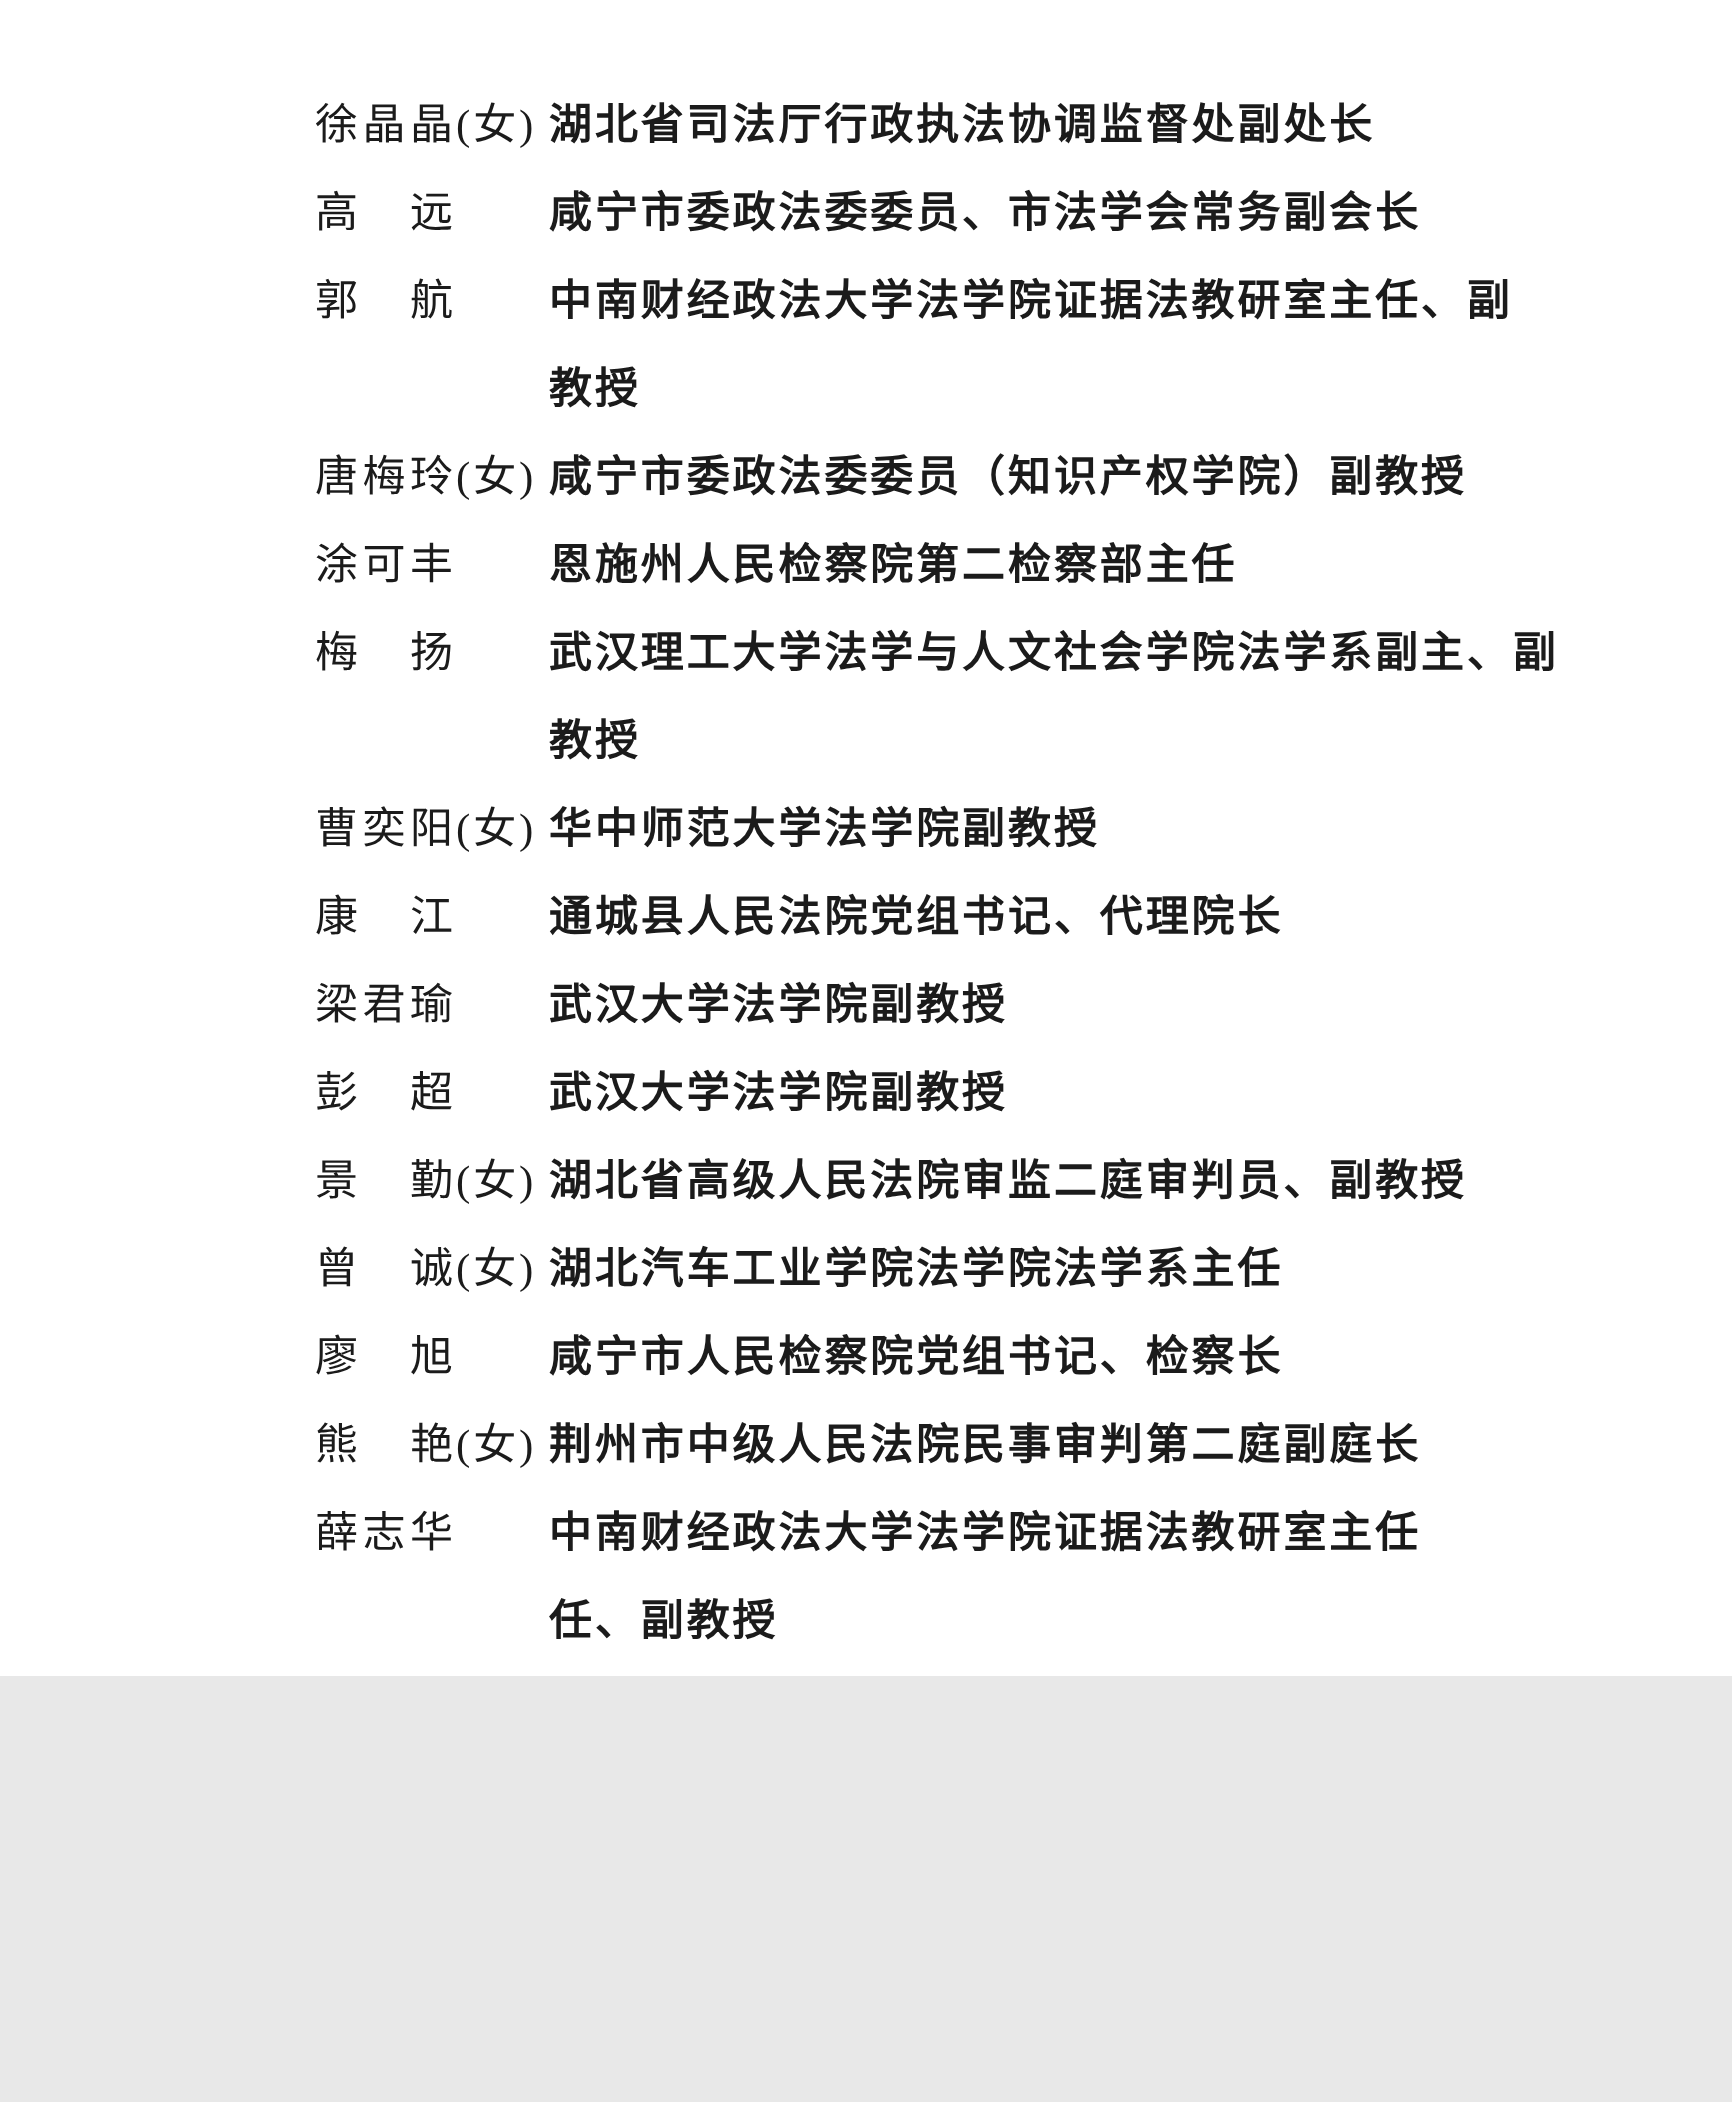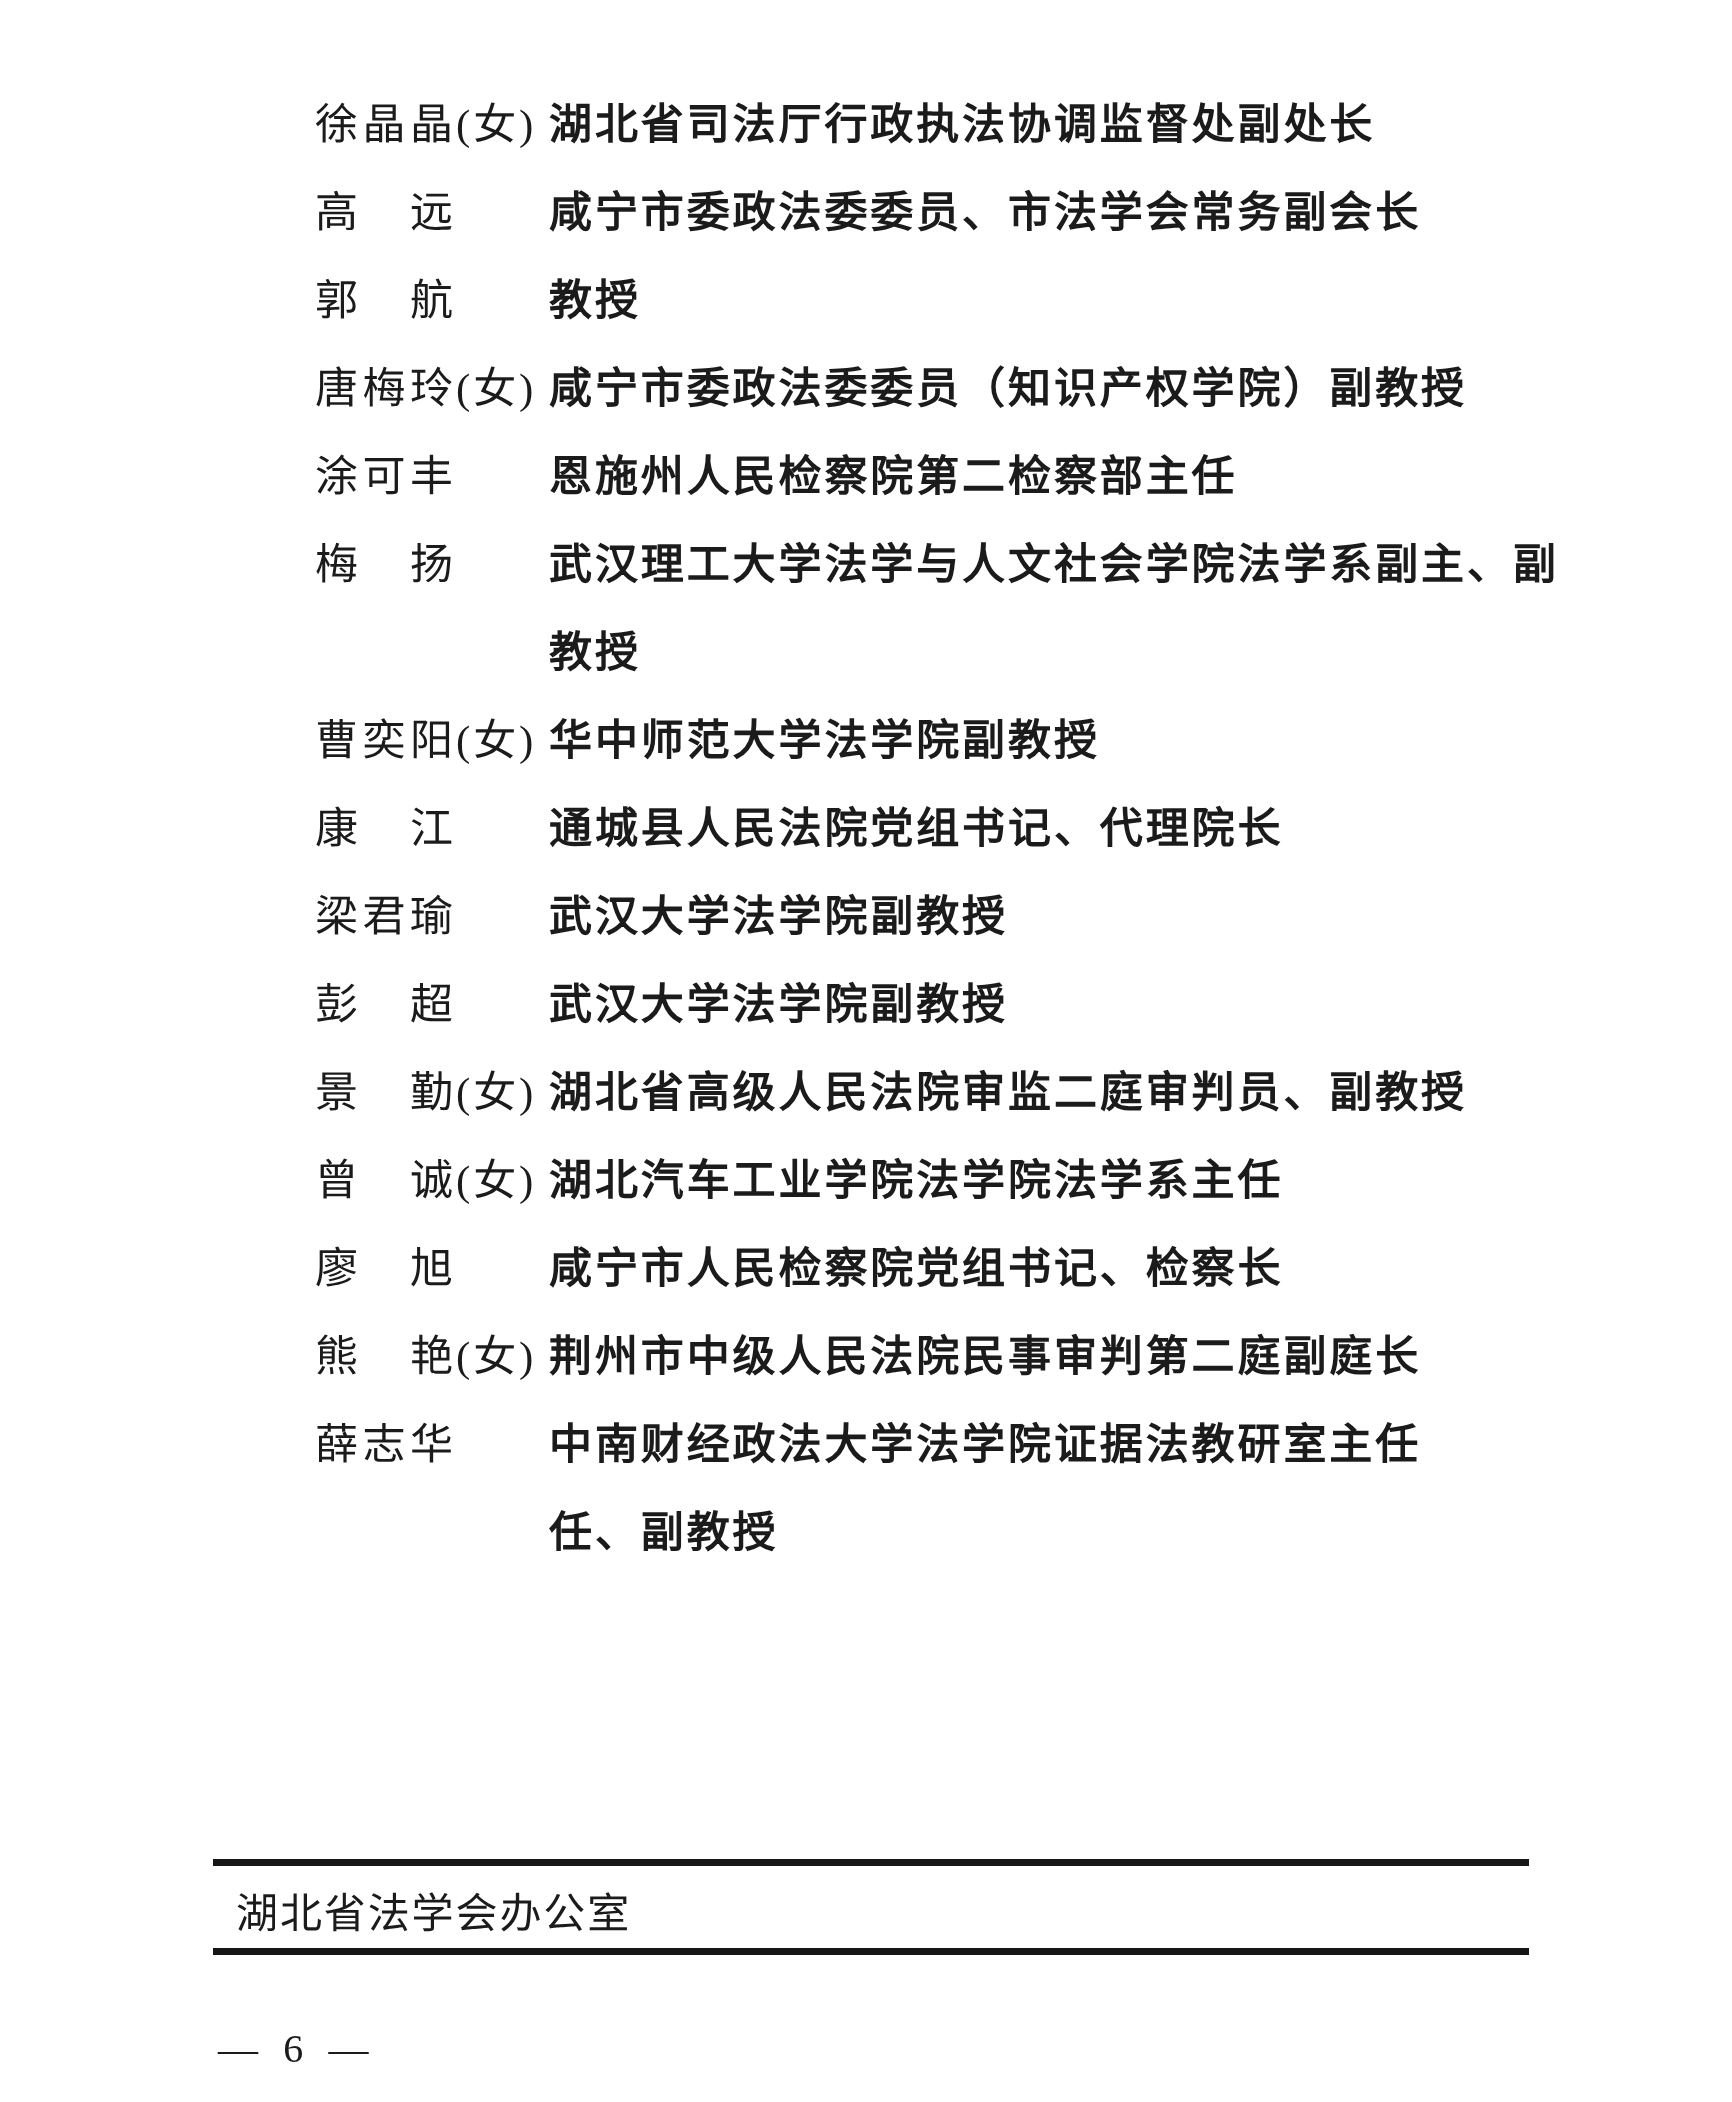--- a/index.html
+++ b/index.html
@@ -3,21 +3,21 @@
 <meta charset="utf-8">
 <style>
   html, body {
     margin: 0;
     padding: 0;
     background: #e8e8e8;
   }
   .page {
     position: relative;
     width: 1732px;
-    height: 2102px;
+    height: 1676px;
     background: #ffffff;
     overflow: hidden;
     font-family: "Liberation Serif", "DejaVu Serif", serif;
     color: #1b1b1b;
   }
   
   .list {
     position: absolute;
     left: 315px;
     top: 81px;
@@ -101,20 +101,21 @@
     <span class="gender"></span>
     <span class="pos">
           <div class="pos-line">咸宁市委政法委委员、市法学会常务副会长</div>
         </span>
   </div>
 
   <div class="entry">
     <span class="name">郭航</span>
     <span class="gender"></span>
     <span class="pos">
+          <div class="pos-line">中南财经政法大学法学院证据法教研室主任、副</div>
           <div class="pos-line">教授</div>
         </span>
   </div>
 
   <div class="entry">
     <span class="name">唐梅玲</span>
     <span class="gender">(女)</span>
     <span class="pos">
           <div class="pos-line">咸宁市委政法委委员（知识产权学院）副教授</div>
         </span>

